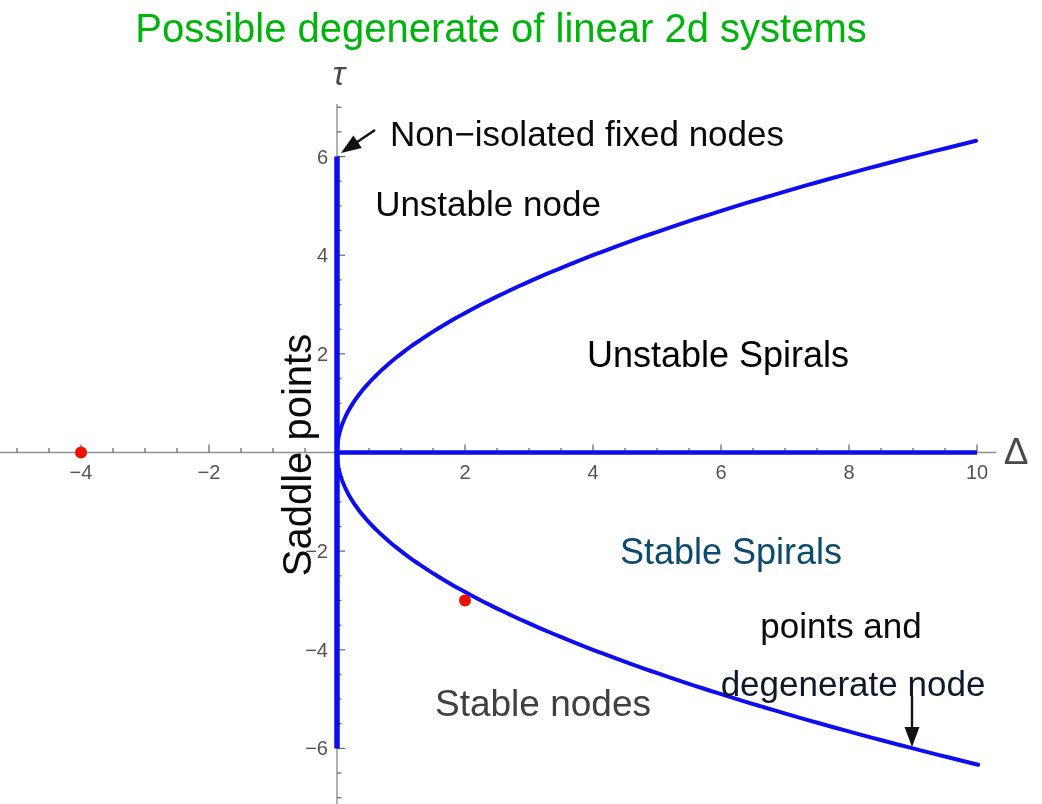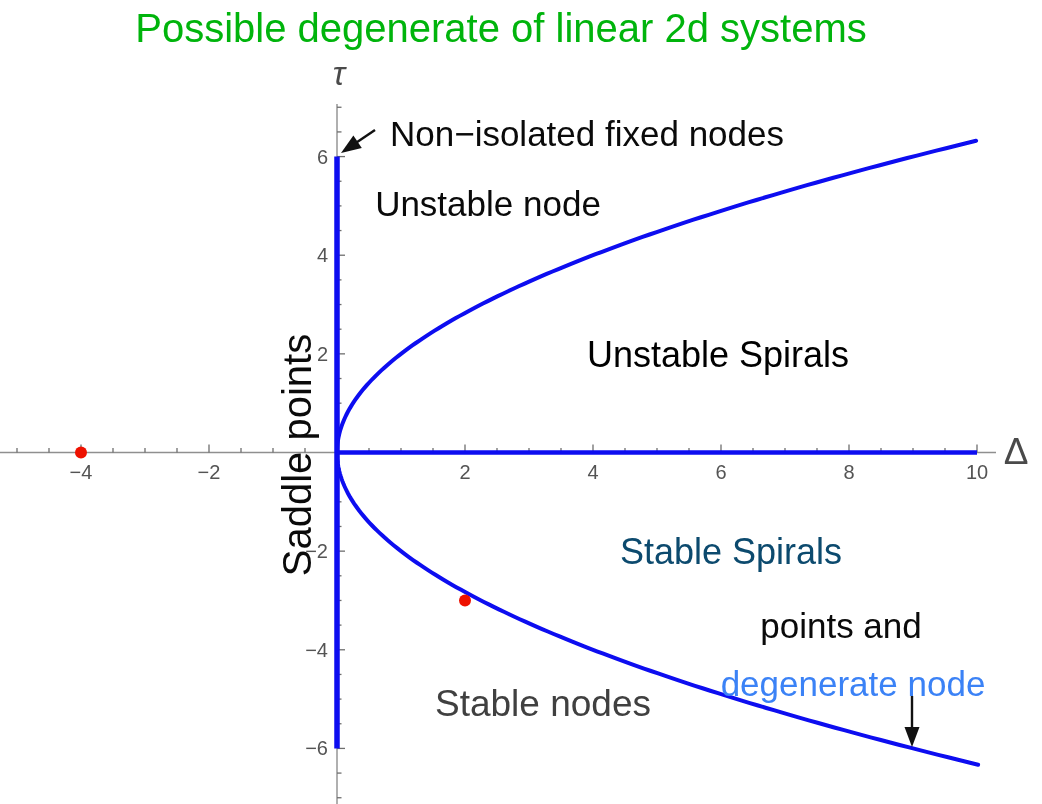--- a/index.html
+++ b/index.html
@@ -127,16 +127,16 @@
 
   <div class="ax-label ylab" style="color: rgb(74, 74, 74);">τ</div>
   <div class="ax-label xlab" style="color: rgb(74, 74, 74);">Δ</div>
 
   <div class="ann" style="left: 587px; top: 133px; font-size: 35px; color: rgb(10, 10, 10);">Non−isolated fixed nodes</div>
   <div class="ann" style="left: 488px; top: 203px; font-size: 35px; color: rgb(10, 10, 10);">Unstable node</div>
   <div class="ann" style="left: 718px; top: 355px; font-size: 36px; color: #000000;">Unstable Spirals</div>
   <div class="ann" style="left: 297px; top: 455px; font-size: 40px; transform: translate(-50%, -50%) rotate(-90deg); color: rgb(10, 10, 10);">Saddle points</div>
   <div class="ann" style="left: 731px; top: 552px; font-size: 36px; color: #0c4a6e;">Stable Spirals</div>
   <div class="ann" style="left: 841px; top: 625px; font-size: 35px; color: rgb(10, 10, 10);">points and</div>
-  <div class="ann" style="left: 853px; top: 683px; font-size: 35px; color: #3b82f6;">degenerate node</div>
+  <div class="ann" style="left: 853px; top: 683px; font-size: 35px; color: #0f172a;">degenerate node</div>
   <div class="ann" style="left: 527px; top: 703px; font-size: 37px; color: #404040; margin-left: 16px;">Stable nodes</div>
 
 </div>
 
 </body></html>

